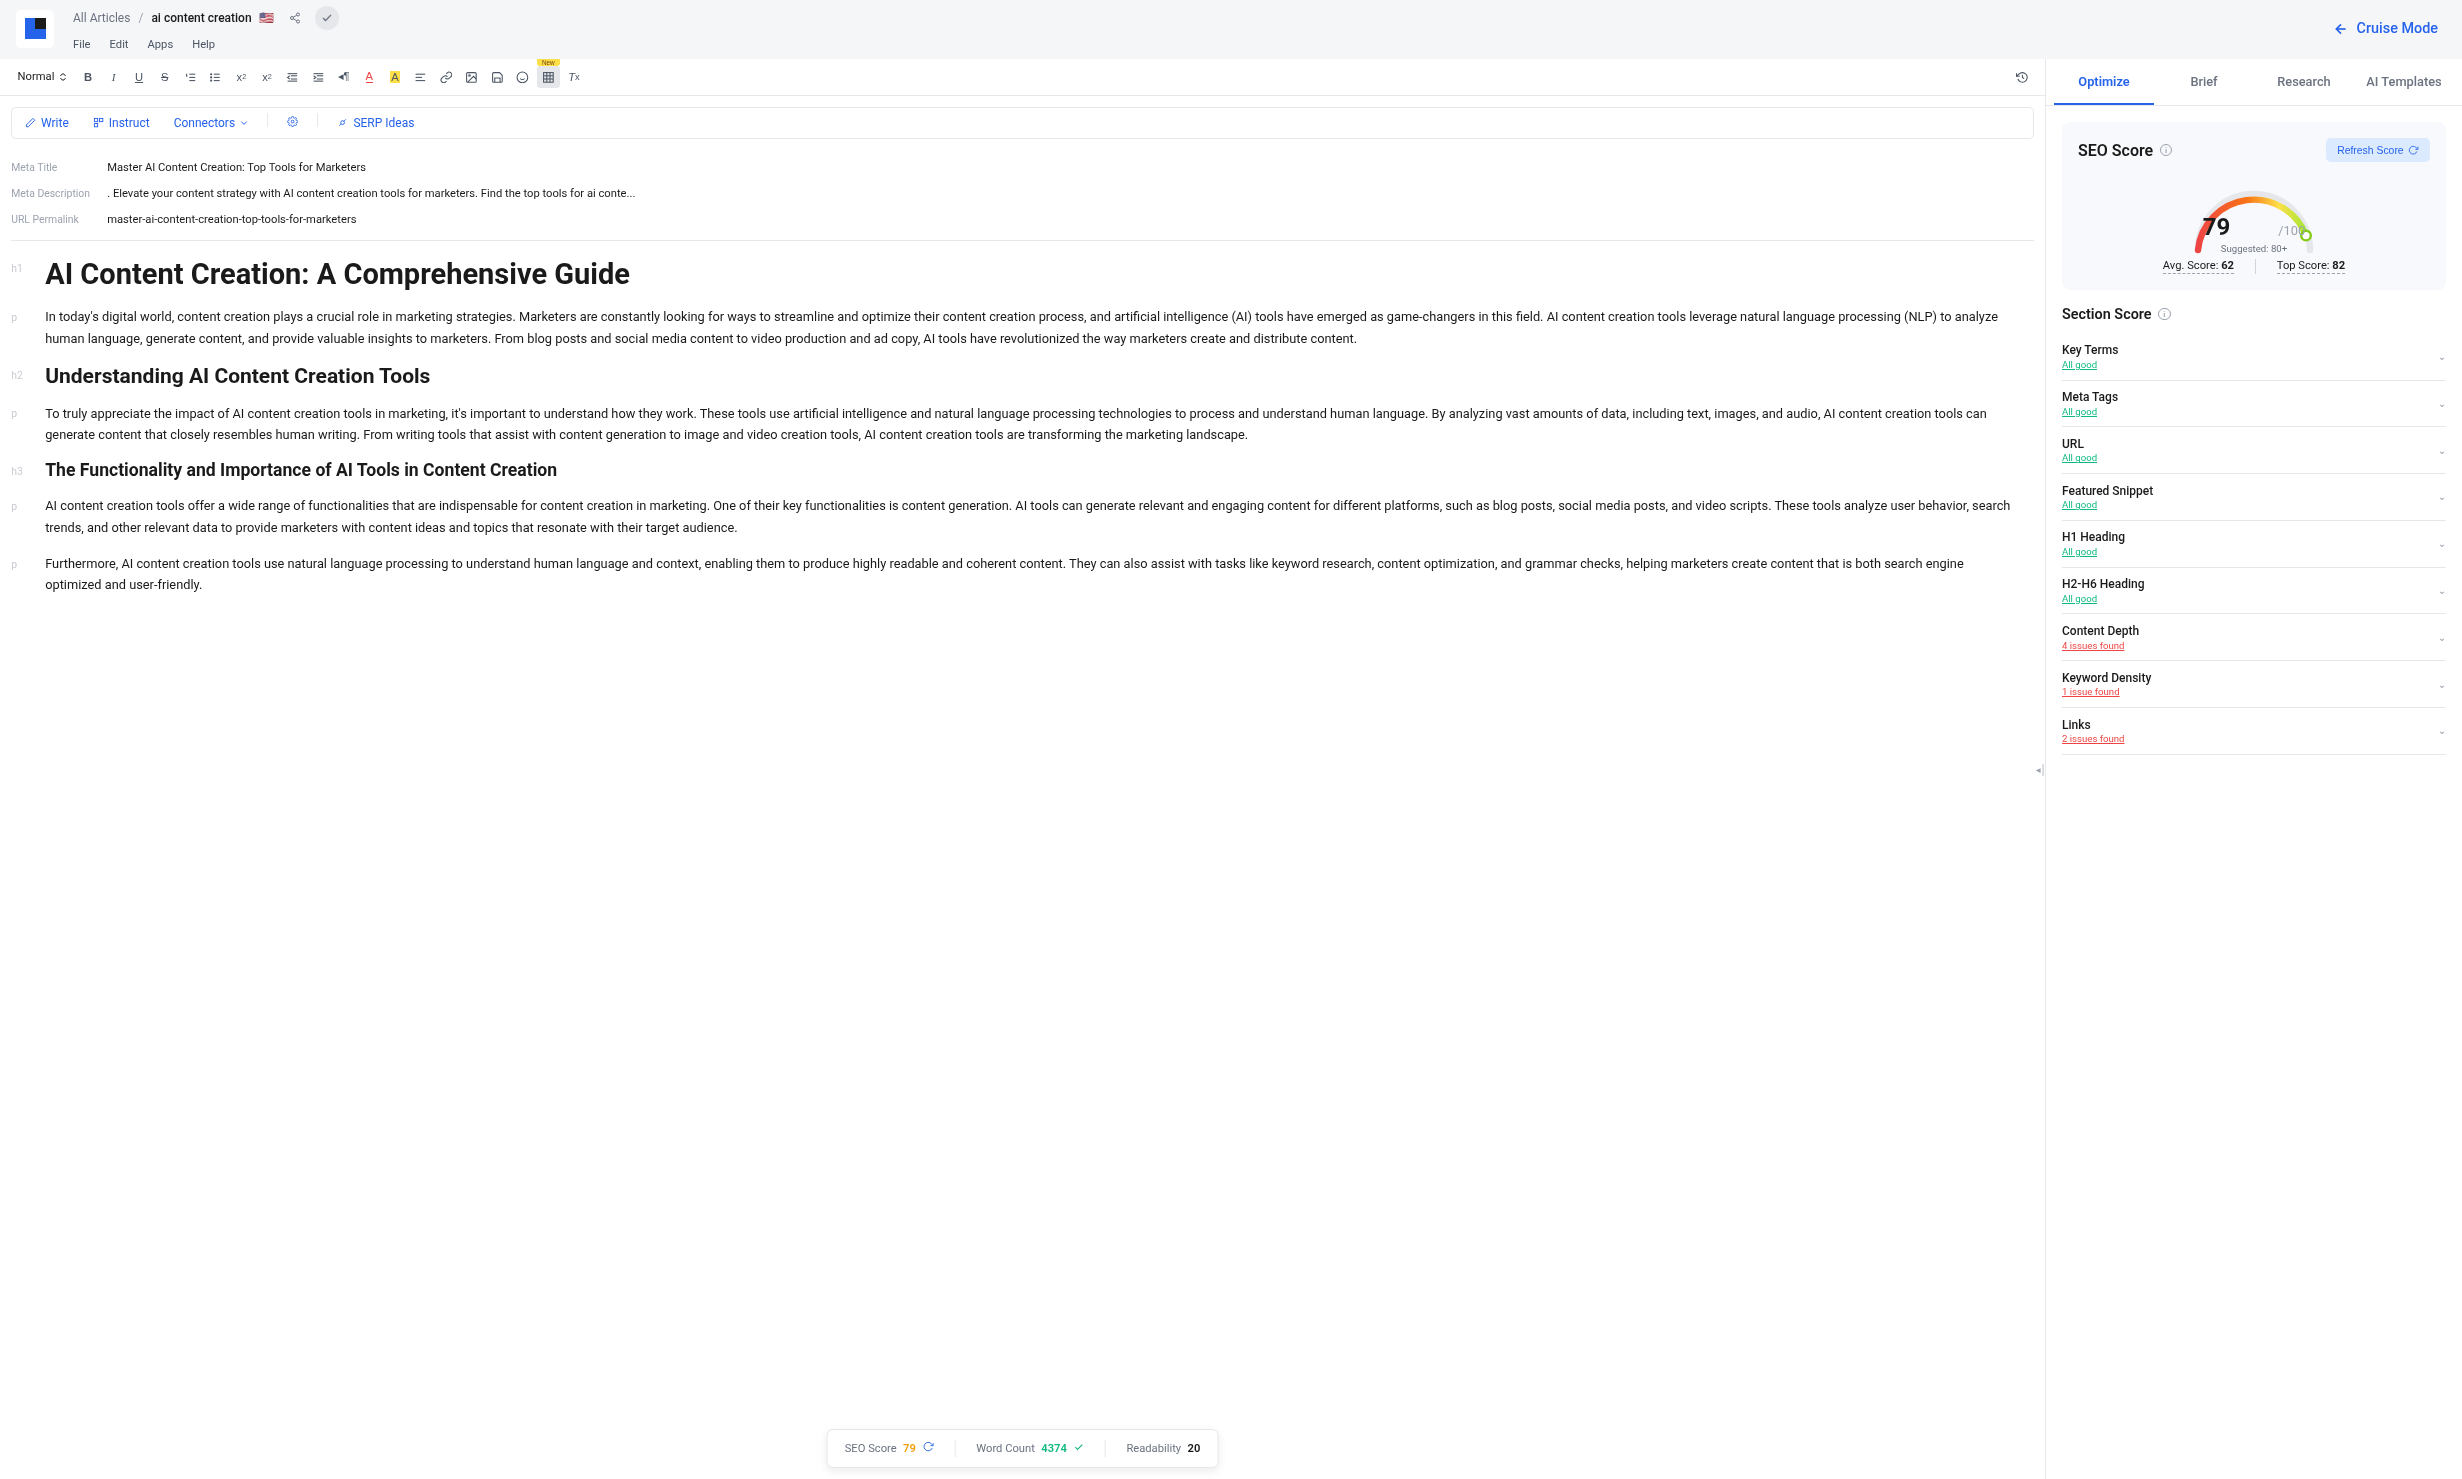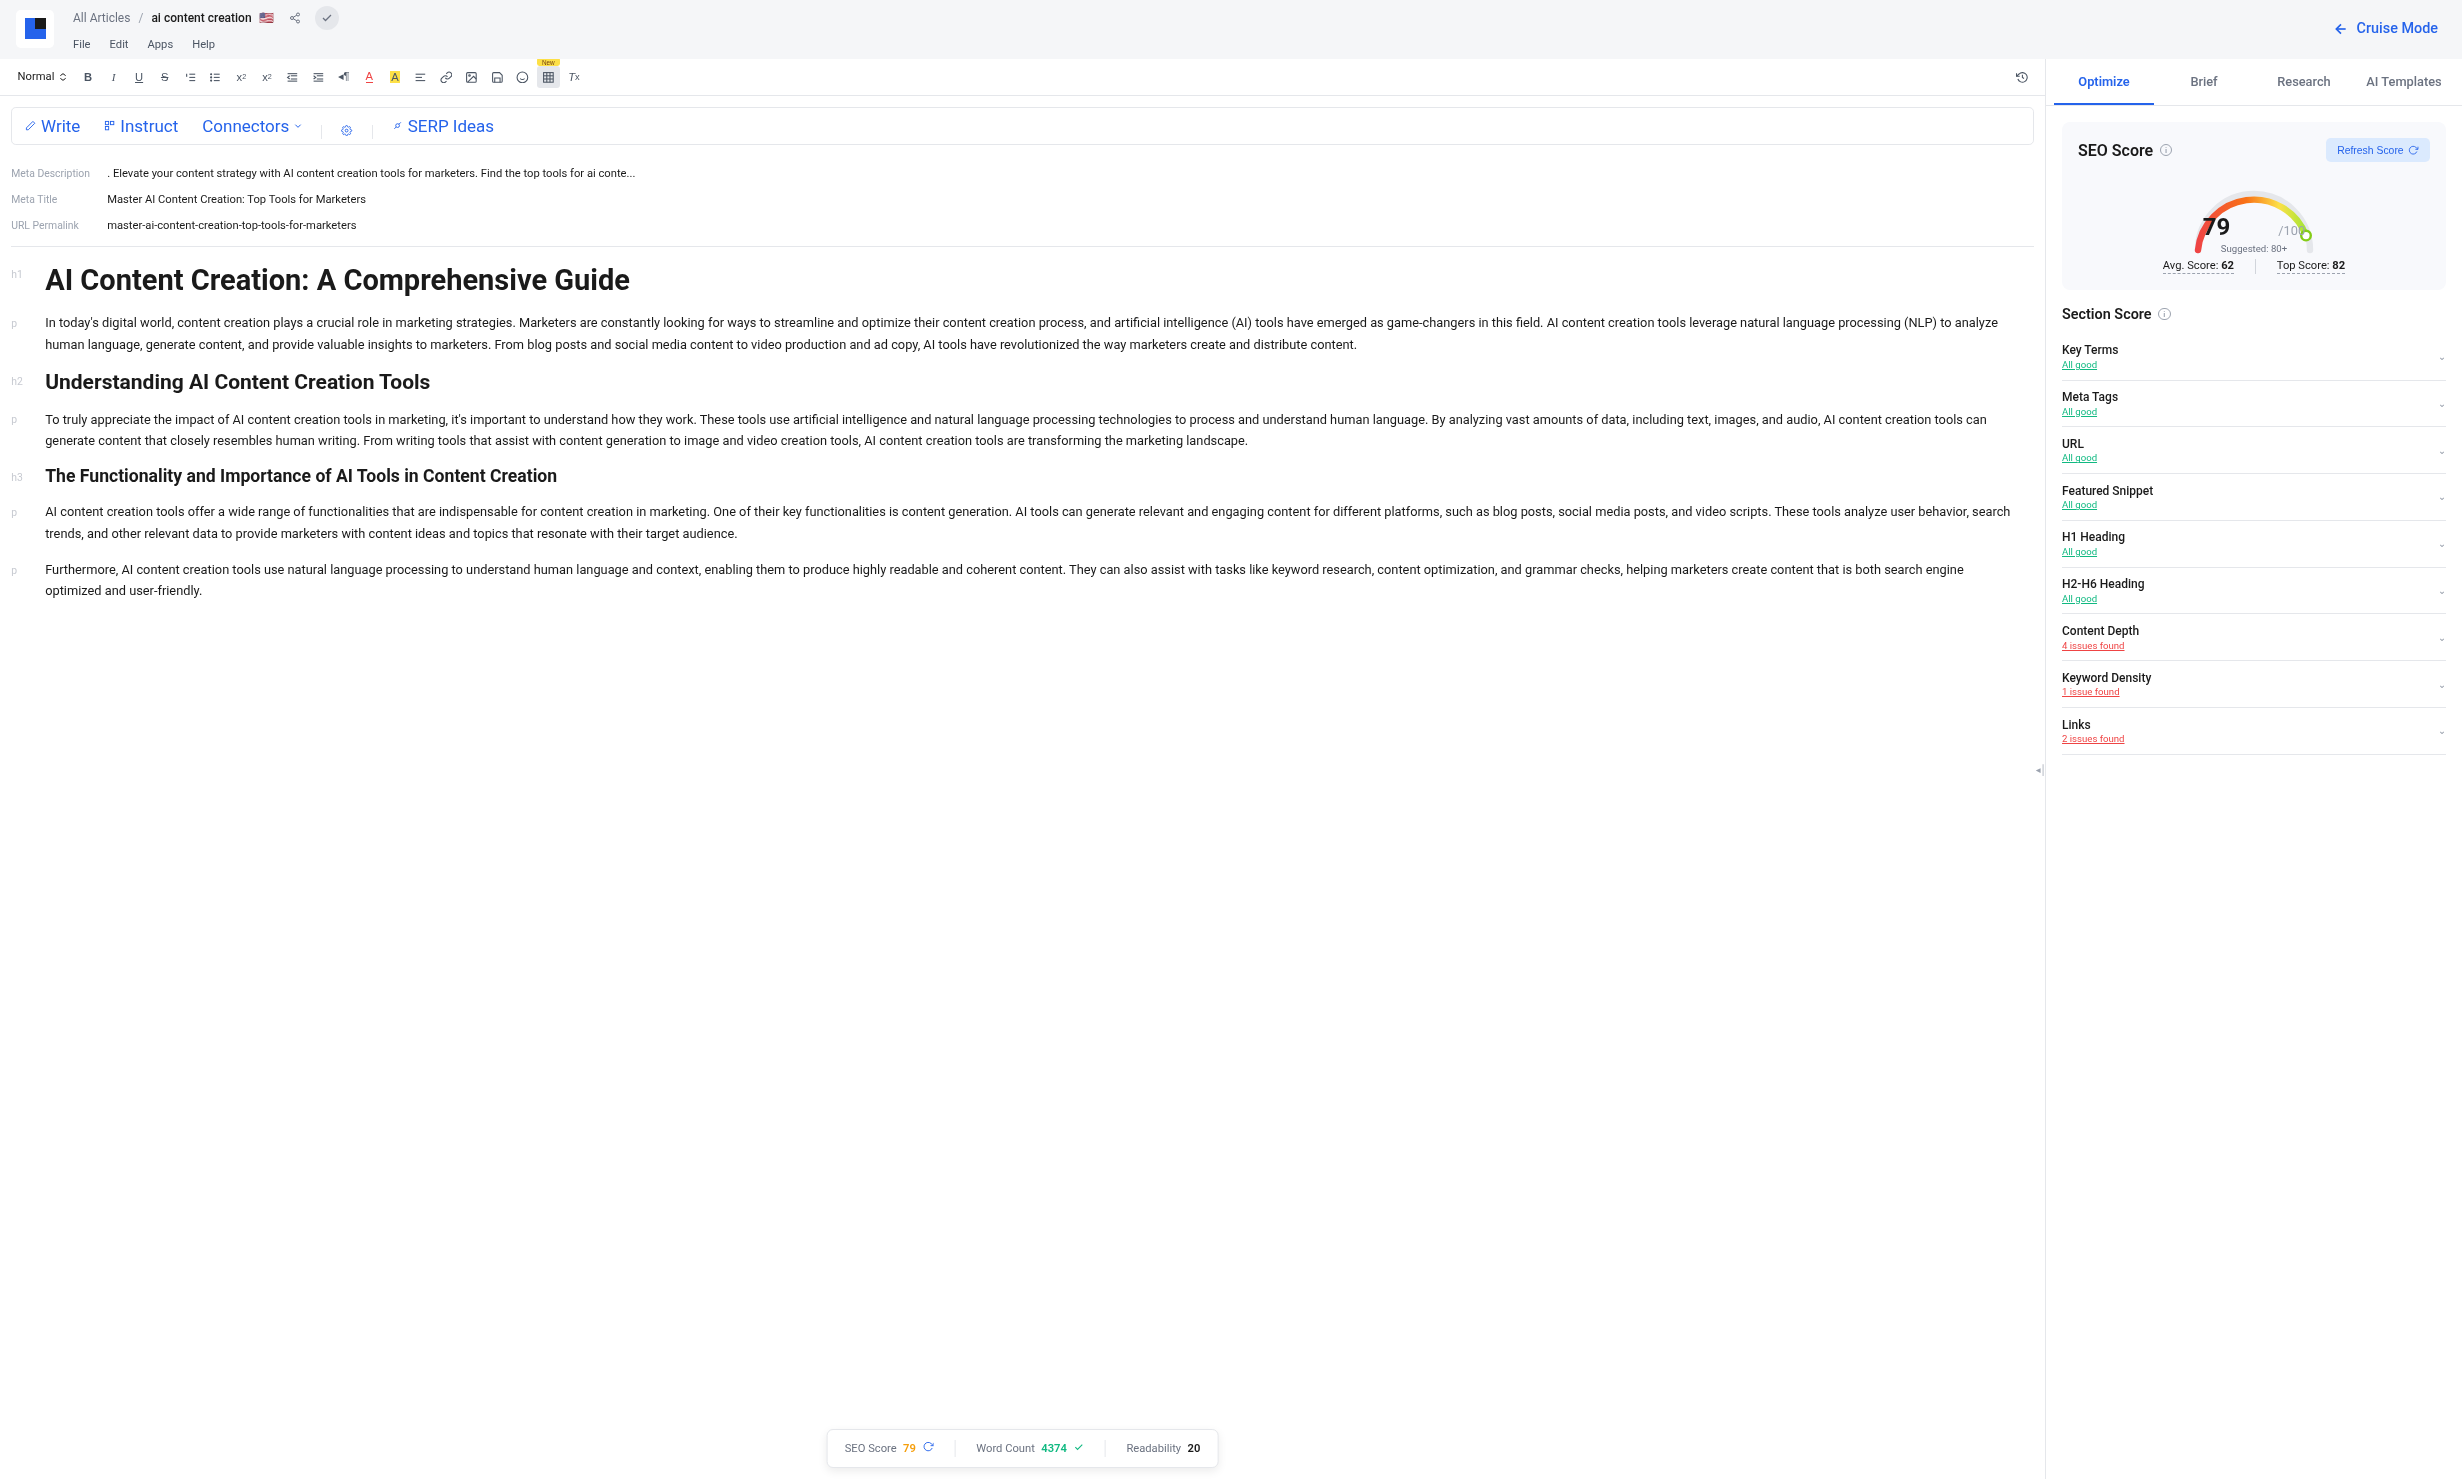--- a/index.html
+++ b/index.html
@@ -37,21 +37,21 @@
 .tb-btn.italic { font-style: italic; font-family: serif; }
 .tb-btn.underline { text-decoration: underline; }
 .tb-btn.strike { text-decoration: line-through; }
 .tb-btn.active { background: #e5e7eb; }
 .tb-btn svg { width: 12.8px; height: 12.8px; }
 .tb-badge { position: relative; }
 .tb-badge::after { content: "New"; position: absolute; top: -8px; left: 0; right: 0; margin: auto; background: #fde047; color: #713f12; font-size: 6.4px; padding: 0.8px 2.4px; border-radius: 2.4px; width: 17.6px; text-align: center; }
 .tb-right { margin-left: auto; }
 
 
-.actionbar { margin: 11.2px 11.2px 0; border: 0.8px solid #e5e7eb; border-radius: 4.8px; padding: 4.8px 8px; display: flex; align-items: flex-end; gap: 14.4px; font-size: 17px; }
+.actionbar { margin: 11.2px 11.2px 0; border: 0.8px solid #e5e7eb; border-radius: 4.8px; padding: 4.8px 8px; display: flex; align-items: flex-start; gap: 14.4px; font-size: 12px; }
 .ab-btn { display: flex; align-items: center; gap: 4.8px; color: #2563eb; cursor: pointer; padding: 3.2px 4.8px; }
 .ab-sep { width: 0.8px; height: 14.4px; background: #e5e7eb; }
 
 
 .meta-block { padding: 16px 11.2px 0; }
 .meta-row { display: flex; align-items: center; padding: 6.4px 0; font-size: 11.2px; }
 .meta-label { width: 96px; color: #9ca3af; font-size: 10.4px; }
 .meta-value { flex: 1; color: #1a1a1a; }
 .meta-block hr { border: none; border-top: 0.8px solid #e5e7eb; margin-top: 8px; }
 
@@ -308,26 +308,26 @@
               <circle cx="12" cy="12" r="4"></circle>
               <line x1="19" y1="5" x2="15" y2="9"></line>
               <line x1="5" y1="19" x2="9" y2="15"></line>
             </svg>
           <span>SERP Ideas</span>
         </div>
       </div>
 
       <div class="meta-block">
         <div class="meta-row">
+          <div class="meta-label">Meta Title</div>
+          <div class="meta-value">Master AI Content Creation: Top Tools for Marketers</div>
+        </div>
+        <div class="meta-row">
           <div class="meta-label">Meta Description</div>
           <div class="meta-value">. Elevate your content strategy with AI content creation tools for marketers. Find the top tools for ai conte...</div>
-        </div>
-        <div class="meta-row">
-          <div class="meta-label">Meta Title</div>
-          <div class="meta-value">Master AI Content Creation: Top Tools for Marketers</div>
         </div>
         <div class="meta-row">
           <div class="meta-label">URL Permalink</div>
           <div class="meta-value">master-ai-content-creation-top-tools-for-marketers</div>
         </div>
         <hr>
       </div>
 
       <div class="doc">
         <div class="doc-row">

